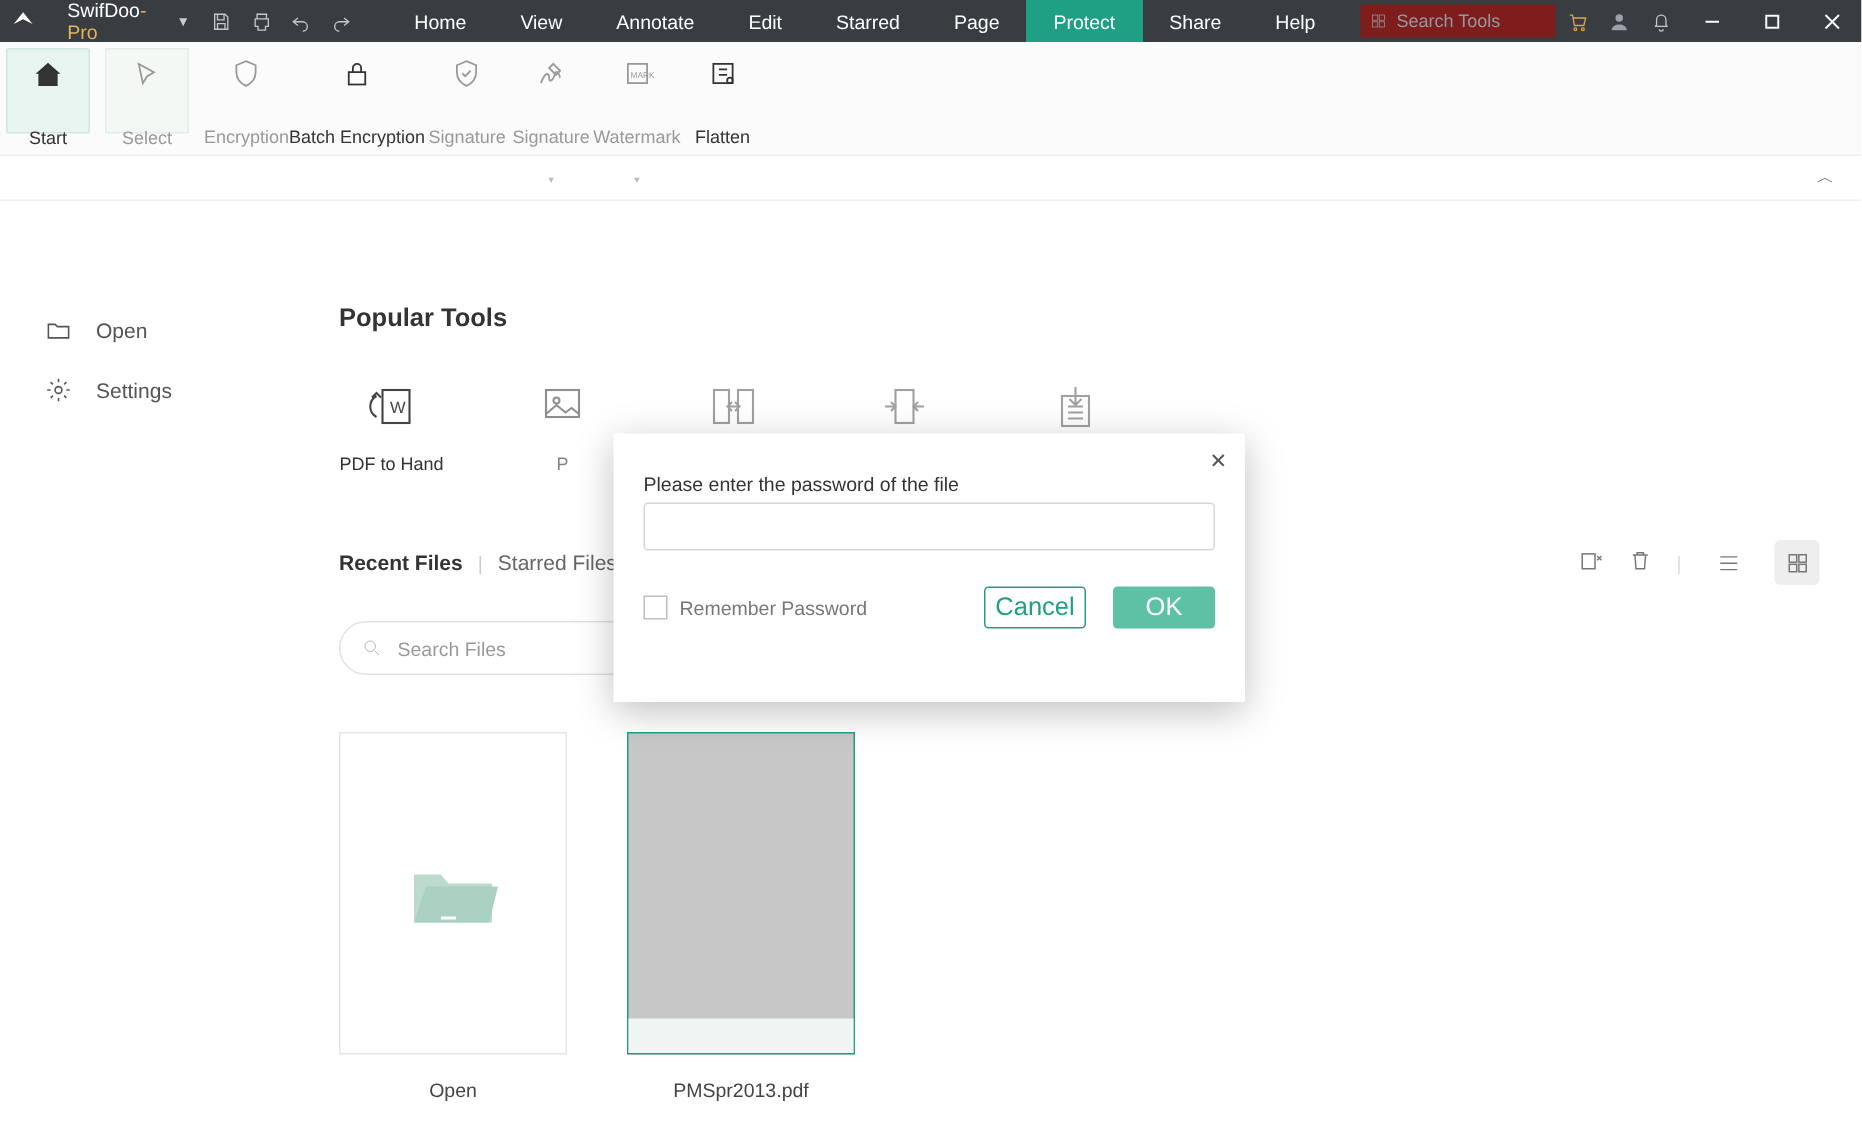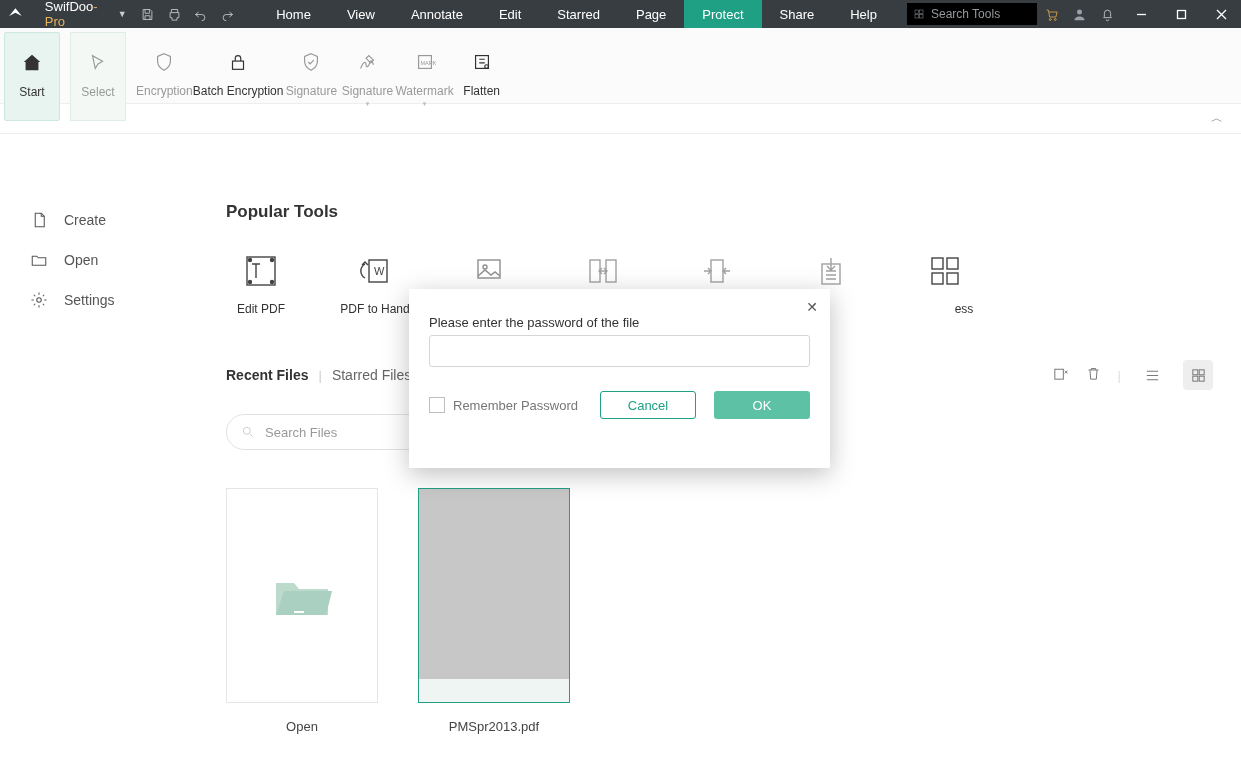--- a/index.html
+++ b/index.html
@@ -8,27 +8,27 @@
   .titlebar{height:28px;background:#383d42;color:#fff;display:flex;align-items:center;font-size:12px;}
   .app-logo{width:20px;height:20px;margin-left:6px;display:flex;align-items:center;justify-content:center;}
   .app-name{margin-left:20px;font-size:13px;}
   .app-name .pro{color:#e5b25d;}
   .tb-drop{margin-left:4px;margin-right:8px;font-size:9px;color:#ccc;}
   .tb-icon{width:28px;height:28px;display:flex;align-items:center;justify-content:center;color:#c7c7c7;}
   .tb-icon svg{width:15px;height:15px;stroke:#c7c7c7;fill:none;stroke-width:1.4;}
   .menubar{display:flex;align-items:center;height:100%;margin-left:18px;}
   .menu-item{padding:0 18px;height:100%;display:flex;align-items:center;color:#fff;font-size:13px;}
   .menu-item.active{background:#1fa085;}
-  .search-box{display:flex;align-items:center;background:#000000;height:22px;width:130px;margin-left:12px;padding:0 6px;color:#94999e;font-size:12px;}
+  .search-box{display:flex;align-items:center;background:#7f1d1d;height:22px;width:130px;margin-left:12px;padding:0 6px;color:#94999e;font-size:12px;}
   .search-box svg{width:12px;height:12px;stroke:#94999e;fill:none;margin-right:6px;}
   .tb-right{margin-left:auto;display:flex;align-items:center;height:100%;}
   .win-ctrl{width:40px;height:28px;display:flex;align-items:center;justify-content:center;color:#fff;}
   
   .ribbon{height:76px;background:#fbfbfb;border-bottom:1px solid #eee;display:flex;align-items:flex-start;padding:4px 4px 0 4px;}
-  .ribbon-btn{min-width:56px;height:89px;display:flex;flex-direction:column;align-items:center;justify-content:flex-start;padding-top:16px;font-size:12px;color:#999;}
+  .ribbon-btn{min-width:56px;height:57px;display:flex;flex-direction:column;align-items:center;justify-content:flex-start;padding-top:6px;font-size:12px;color:#999;gap:16px;}
   .ribbon-btn.enabled{color:#333;}
   .ribbon-btn.active{background:#e8f4ef;border:1px solid #cde8dd;border-radius:2px;color:#333;}
   .ribbon-btn .r-icon{height:28px;display:flex;align-items:center;justify-content:center;margin-bottom:8px;}
   .ribbon-btn .r-icon svg{width:22px;height:22px;stroke:#999;fill:none;stroke-width:1.3;}
   .ribbon-btn.enabled .r-icon svg,.ribbon-btn.active .r-icon svg{stroke:#333;}
   .ribbon-btn .drop{font-size:7px;color:#bbb;margin-top:2px;}
   .ribbon-gap{width:10px;}
   .ribbon-wide{min-width:90px;}
   .collapse-bar{height:30px;border-bottom:1px solid #eee;display:flex;align-items:center;justify-content:flex-end;padding-right:18px;color:#787878;}
   
@@ -61,21 +61,21 @@
   .folder-ic svg{width:64px;height:54px;}
   .tile-label{margin-top:16px;font-size:13px;color:#444;}
   
   .modal{position:absolute;left:409px;top:289px;width:421px;height:179px;background:#fff;box-shadow:0 6px 24px rgba(0,0,0,.25);padding:18px 20px;}
   .modal-close{position:absolute;right:12px;top:10px;font-size:14px;color:#555;}
   .modal-msg{font-size:13px;color:#333;margin-top:8px;margin-bottom:5px;}
   .modal-input{width:100%;height:32px;border:1px solid #d6d6d6;border-radius:3px;padding:0 8px;font-size:13px;}
   .modal-footer{display:flex;align-items:center;margin-top:24px;}
   .chk{width:16px;height:16px;border:1px solid #bfbfbf;margin-right:8px;}
   .chk-label{color:#777;font-size:13px;}
-  .btn{width:96px;height:28px;border-radius:3px;display:flex;align-items:center;justify-content:center;font-size:13px;margin-left:18px;}
+  .btn{width:68px;height:28px;border-radius:3px;display:flex;align-items:center;justify-content:center;font-size:17px;margin-left:18px;}
   .btn.cancel{border:1px solid #1fa085;color:#1fa085;background:#fff;margin-left:auto;}
   .btn.ok{background:#5dc2a5;color:#fff;}
 </style>
 </head>
 <body>
 
 <div class="titlebar">
   <div class="app-logo">
     <svg viewBox="0 0 24 24">
         <path d="M4 14 L12 4 L20 14 L12 10 Z" fill="#fff"></path>
@@ -241,59 +241,39 @@
 </div>
 
 <div class="collapse-bar">
   <span style="font-size:12px;">︿</span>
 </div>
 
 <div class="main">
   <div class="sidebar">
     <div class="side-item">
       <svg viewBox="0 0 24 24">
-          <path d="M7 3h8l4 4v14H7z"></path>
-          <path d="M15 3v4h4"></path>
-        </svg>
-      <span>Create</span>
-    </div>
-    <div class="side-item">
-      <svg viewBox="0 0 24 24">
           <path d="M3 7h6l2 2h10v10H3z"></path>
         </svg>
       <span>Open</span>
     </div>
     <div class="side-item">
       <svg viewBox="0 0 24 24">
           <circle cx="12" cy="12" r="3"></circle>
           <path d="M12 2v3M12 19v3M2 12h3M19 12h3M5 5l2 2M17 17l2 2M19 5l-2 2M7 17l-2 2"></path>
         </svg>
       <span>Settings</span>
     </div>
   </div>
 
   <div class="content">
     <div class="sec-title">Popular Tools</div>
     <div class="pop-tools">
       <div class="tool">
         <div class="t-icon">
             <svg viewBox="0 0 34 34">
-              <rect x="3" y="3" width="28" height="28"></rect>
-              <path d="M12 10v14M8 10h8"></path>
-              <circle cx="6" cy="6" r="1.5" fill="#444"></circle>
-              <circle cx="28" cy="6" r="1.5" fill="#444"></circle>
-              <circle cx="6" cy="28" r="1.5" fill="#444"></circle>
-              <circle cx="28" cy="28" r="1.5" fill="#444"></circle>
-            </svg>
-          </div>
-        <span>Edit PDF</span>
-      </div>
-      <div class="tool">
-        <div class="t-icon">
-            <svg viewBox="0 0 34 34">
               <rect x="11" y="6" width="18" height="22"></rect>
               <text x="16" y="21" font-size="11" stroke="none" fill="#444">W</text>
               <path d="M7 24a8 8 0 0 1 0-14 M4 11l3-3 3 3"></path>
             </svg>
           </div>
         <span>PDF to Hand</span>
       </div>
       <div class="tool" style="opacity:.6">
         <div class="t-icon">
             <svg viewBox="0 0 34 34">
@@ -321,31 +301,20 @@
             </svg>
           </div>
       </div>
       <div class="tool" style="opacity:.5">
         <div class="t-icon">
             <svg viewBox="0 0 34 34">
               <rect x="8" y="10" width="18" height="20"></rect>
               <path d="M17 4v12 M13 12l4 4 4-4 M12 17h10M12 21h10M12 25h10"></path>
             </svg>
           </div>
-      </div>
-      <div class="tool">
-        <div class="t-icon">
-            <svg viewBox="0 0 34 34">
-              <rect x="4" y="4" width="11" height="11"></rect>
-              <rect x="19" y="4" width="11" height="11"></rect>
-              <rect x="4" y="19" width="11" height="11"></rect>
-              <rect x="19" y="19" width="11" height="11"></rect>
-            </svg>
-          </div>
-        <span style="margin-left:38px">ess</span>
       </div>
     </div>
 
     <div class="tabs-row">
       <span class="fr-tab">Recent Files</span>
       <span class="fr-sep">|</span>
       <span class="fr-tab muted">Starred Files</span>
       <div class="fr-tools">
         <span><svg viewBox="0 0 24 24">
               <rect x="4" y="6" width="12" height="14"></rect>

